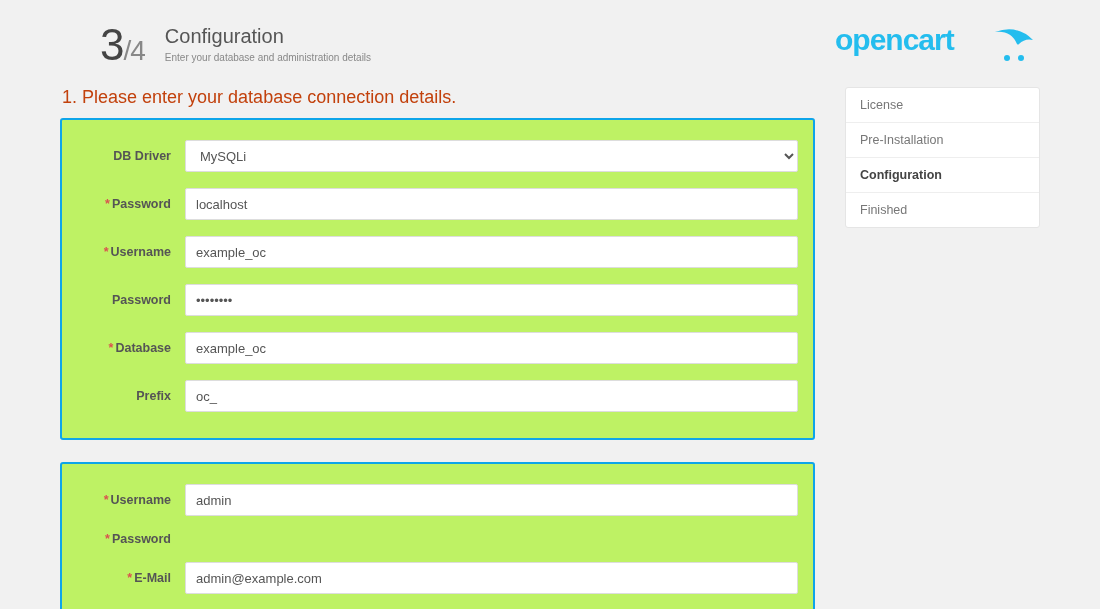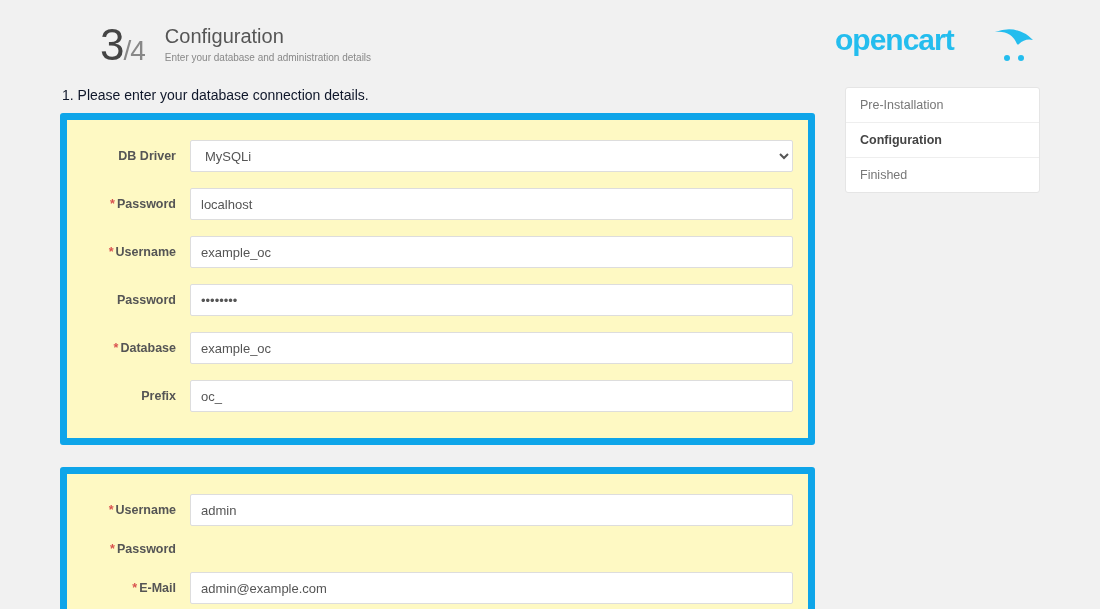--- a/index.html
+++ b/index.html
@@ -13,23 +13,23 @@
     .step-num .of   { font-size: 28px; color: #888; }
     .step-text { margin-left: 20px; margin-top: 0; }
     .step-text h1 { font-size: 20px; font-weight: 400; color: #555; margin-bottom: 4px; }
     .step-text p  { font-size: 10px; color: #888; }
     .logo { margin-left: auto; }
 
     .cols { display: flex; align-items: flex-start; }
     .main { flex: 1; min-width: 0; margin-right: 30px; }
     .side { width: 195px; }
 
-    .section-label { color: #0f172a; font-size: 14px; margin: 0 0 10px 2px; }
+    .section-label { color: #c2410c; font-size: 18px; margin: 0 0 10px 2px; }
 
-    .panel { background: #fef9c3; border: 7px solid #0ea5e9; border-radius: 3px; padding: 20px 15px 10px; margin-bottom: 22px; }
+    .panel { background: #bef264; border: 2px solid #0ea5e9; border-radius: 3px; padding: 20px 15px 10px; margin-bottom: 22px; }
 
     .row { display: flex; align-items: center; margin-bottom: 16px; }
     .lab { width: 108px; text-align: right; padding-right: 14px; font-size: 12.5px; color: #555; font-weight: 600; }
     .lab .req { color: #d9534f; margin-right: 2px; }
     .ctl { flex: 1; text-decoration: underline; }
     .ctl input, .ctl select {
       width: 100%; height: 32px; padding: 4px 10px; font-size: 13px;
       border: 1px solid #ddd; border-radius: 2px; background: #fff; color: #555;
       font-family: inherit;
     }
@@ -125,20 +125,21 @@
           <div class="lab"><span class="req">*</span><span>E-Mail</span></div>
           <div class="ctl"><input type="text" value="admin@example.com" style=""></div>
         </div>
 
       </div>
 
     </div>
 
     <div class="side">
       <ul class="steps-list">
+        <li>License</li>
         <li>Pre-Installation</li>
         <li class="active">Configuration</li>
         <li>Finished</li>
       </ul>
     </div>
 
   </div>
 
 </div>
 

